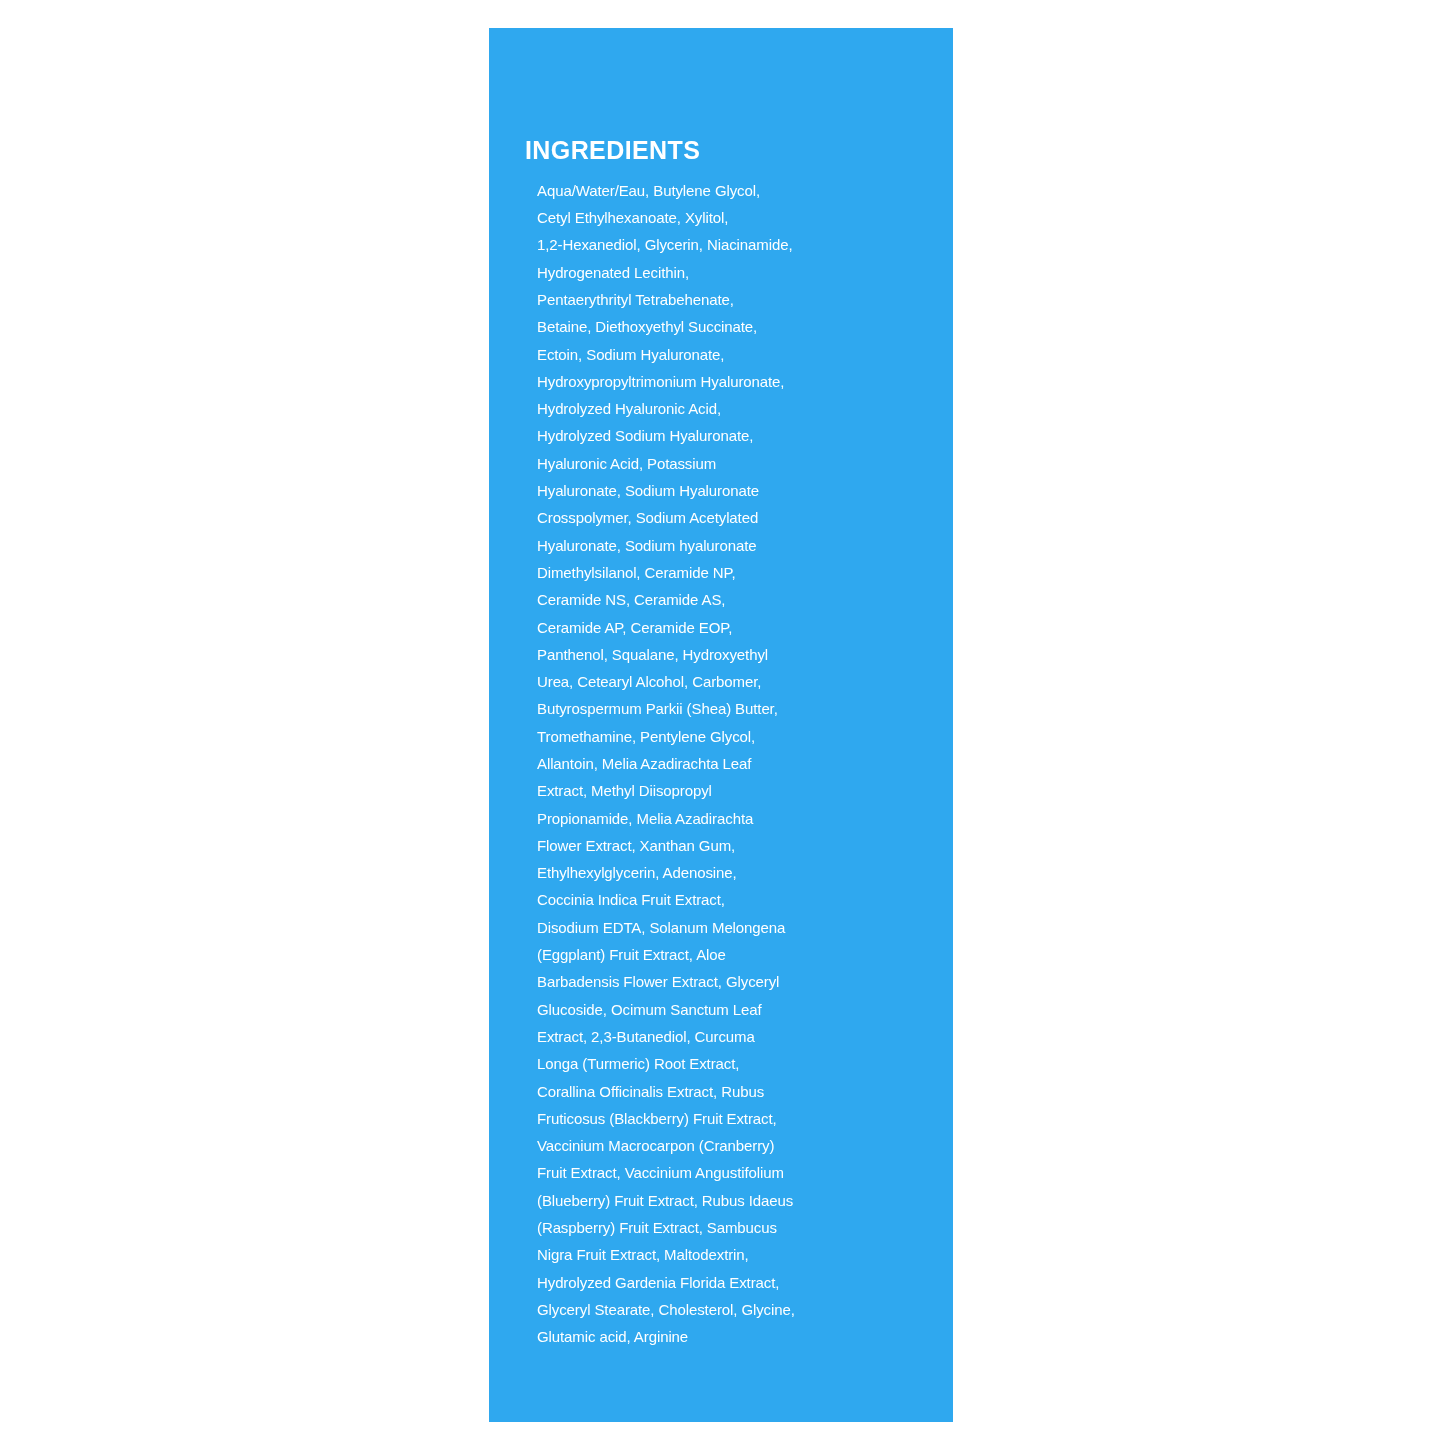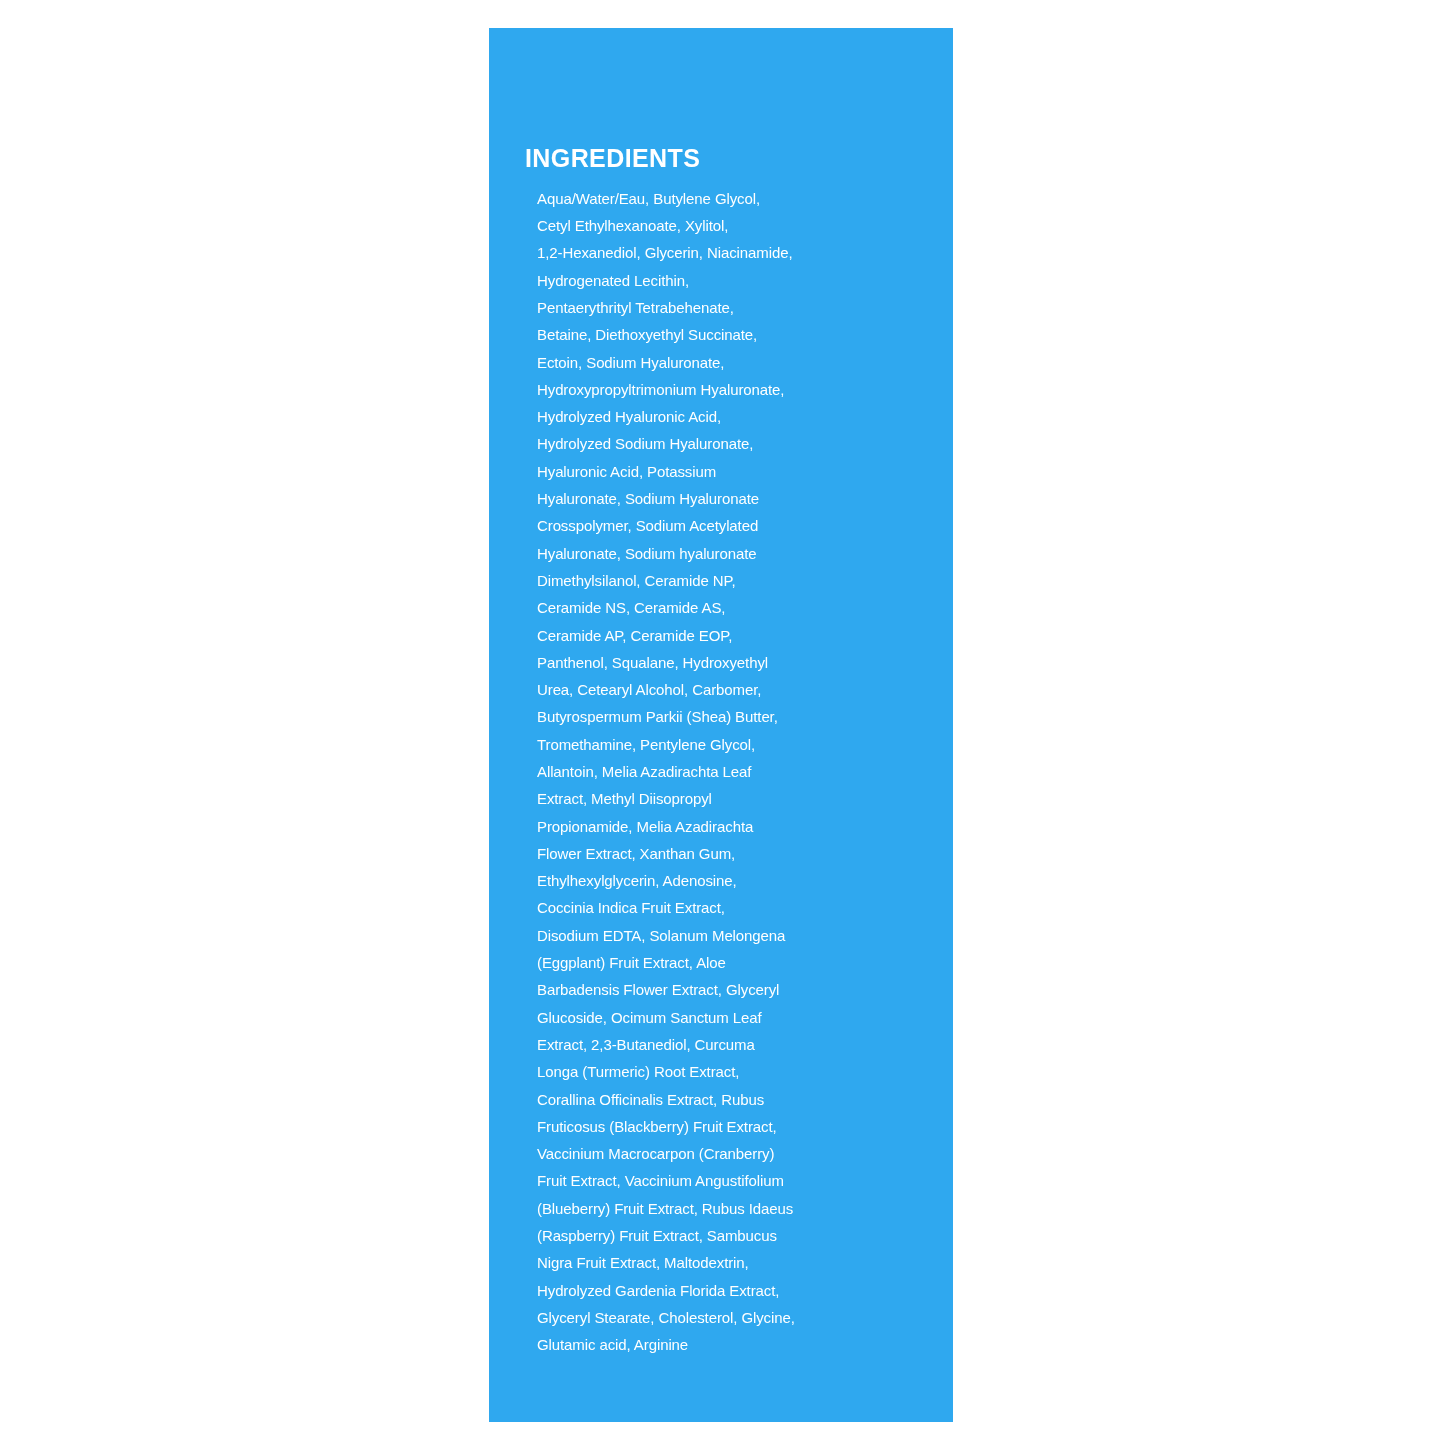--- a/index.html
+++ b/index.html
@@ -28,21 +28,21 @@
     background: #2fa8ef;
     box-sizing: border-box;
     padding: 104px 36px 0 36px;
   }
   .heading {
     color: #ffffff;
     font-size: 25px;
     font-weight: bold;
     letter-spacing: 0.4px;
     line-height: 1.15;
-    margin: 12px 0 4px 0;
+    margin: 4px 0 4px 0;
     white-space: pre;
   }
   .ingredients-body {
     color: #ffffff;
     font-size: 15px;
     line-height: 27.3px;
     letter-spacing: -0.1px;
     white-space: pre-line;
     margin: 12px;
   }

